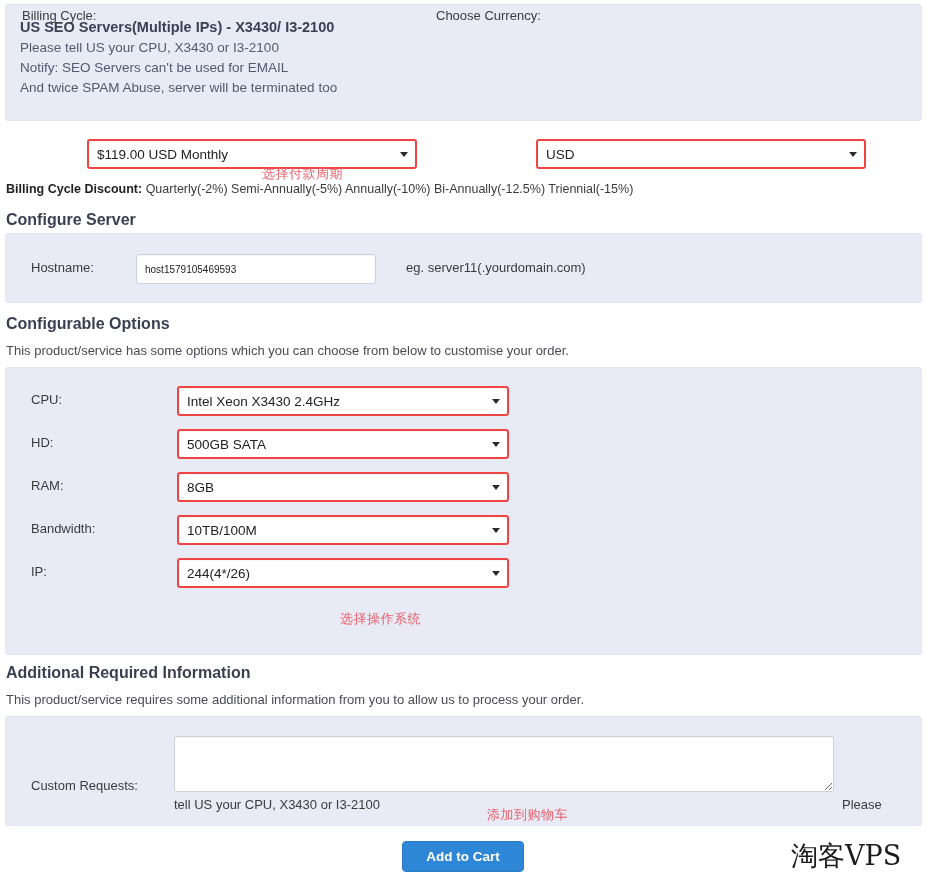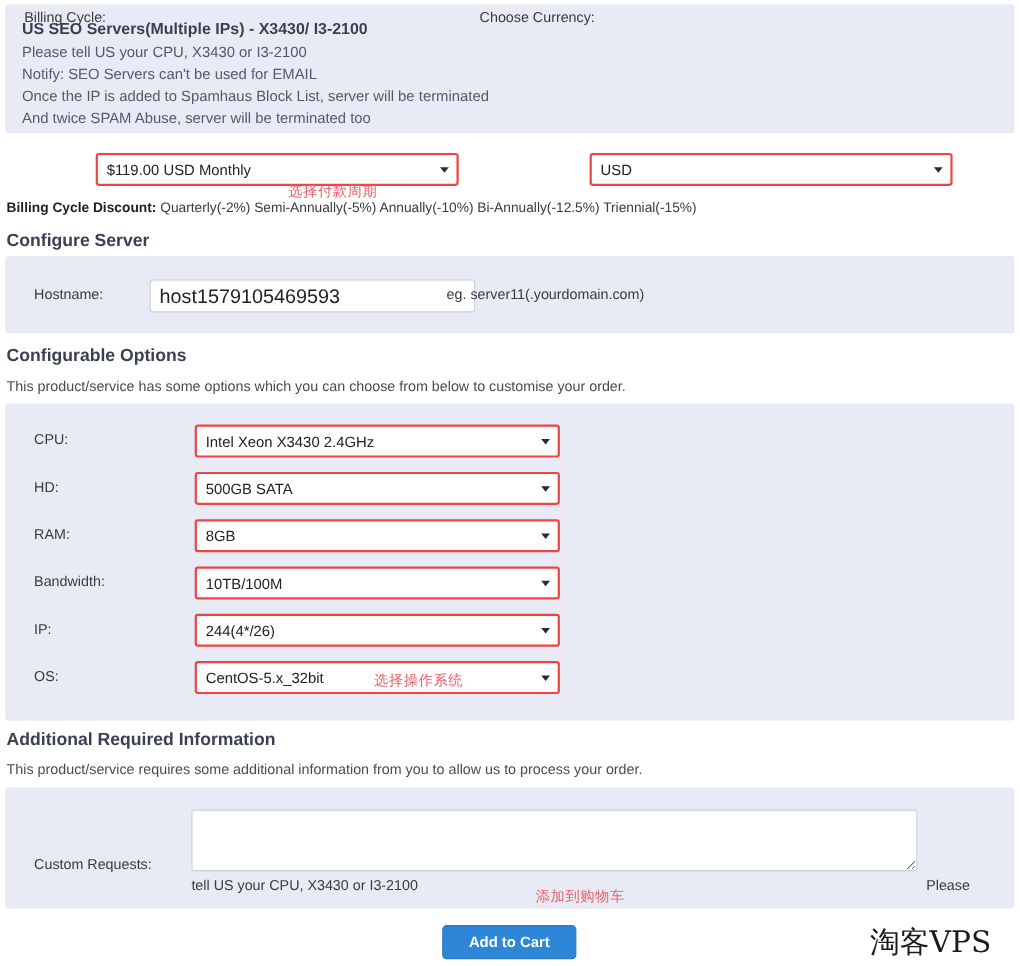--- a/index.html
+++ b/index.html
@@ -142,29 +142,29 @@
     position: absolute;
     left: 25px;
     top: 26px;
     font-size: 13px;
     color: #3b3b3b;
   }
   #hostname-input {
     position: absolute;
     left: 130px;
     top: 20px;
-    width: 296px;
+    width: 240px;
     height: 30px;
     box-sizing: border-box;
     background: #ffffff;
     border: 1px solid #ccd0d8;
     border-radius: 3px;
     padding: 0 8px;
     font-family: "Liberation Sans", sans-serif;
-    font-size: 18px;
+    font-size: 10px;
     color: #222222;
     box-shadow: inset 0 1px 1px rgba(0,0,0,.05);
   }
   #hostname-hint {
     position: absolute;
     left: 400px;
     top: 26px;
     font-size: 13px;
     color: #3b3b3b;
     white-space: nowrap;
@@ -277,21 +277,20 @@
     letter-spacing: 0px;
   }
 </style>
 </head>
 <body>
 
 <div class="panel" id="product-header">
   <div class="title">US SEO Servers(Multiple IPs) - X3430/ I3-2100</div>
   <div class="desc-line">Please tell US your CPU, X3430 or I3-2100</div>
   <div class="desc-line">Notify: SEO Servers can't be used for EMAIL</div>
-  <div class="desc-line">Once the IP is added to Spamhaus Block List, server will be terminated</div>
   <div class="desc-line">And twice SPAM Abuse, server will be terminated too</div>
 </div>
 
 <div class="inline-label" id="billing-cycle-label">Billing Cycle:</div>
 <div class="select-box" id="billing-cycle-select">
   <span>$119.00 USD Monthly</span>
   <span class="caret"></span>
 </div>
 
 <div class="inline-label" id="currency-label">Choose Currency:</div>
@@ -353,27 +352,20 @@
   </div>
 
   <div class="option-row" style="top:184px">
     <div class="option-label">IP:</div>
     <div class="select-box option-select" style="position:absolute">
       <span>244(4*/26)</span>
       <span class="caret"></span>
     </div>
   </div>
 
-  <div class="option-row" style="top:227px">
-    <div class="option-label">OS:</div>
-    <div class="select-box option-select" style="position:absolute">
-      <span>CentOS-5.x_32bit</span>
-      <span class="caret"></span>
-    </div>
-  </div>
 
 </div>
 
 <div class="annotation" id="annot-os">选择操作系统</div>
 
 <div class="section-heading" id="heading-additional-info">Additional Required Information</div>
 <div class="section-sub" id="sub-additional-info">This product/service requires some additional information from you to allow us to process your order.</div>
 
 <div class="panel" id="additional-panel">
   <div id="custom-requests-label">Custom Requests:</div>

